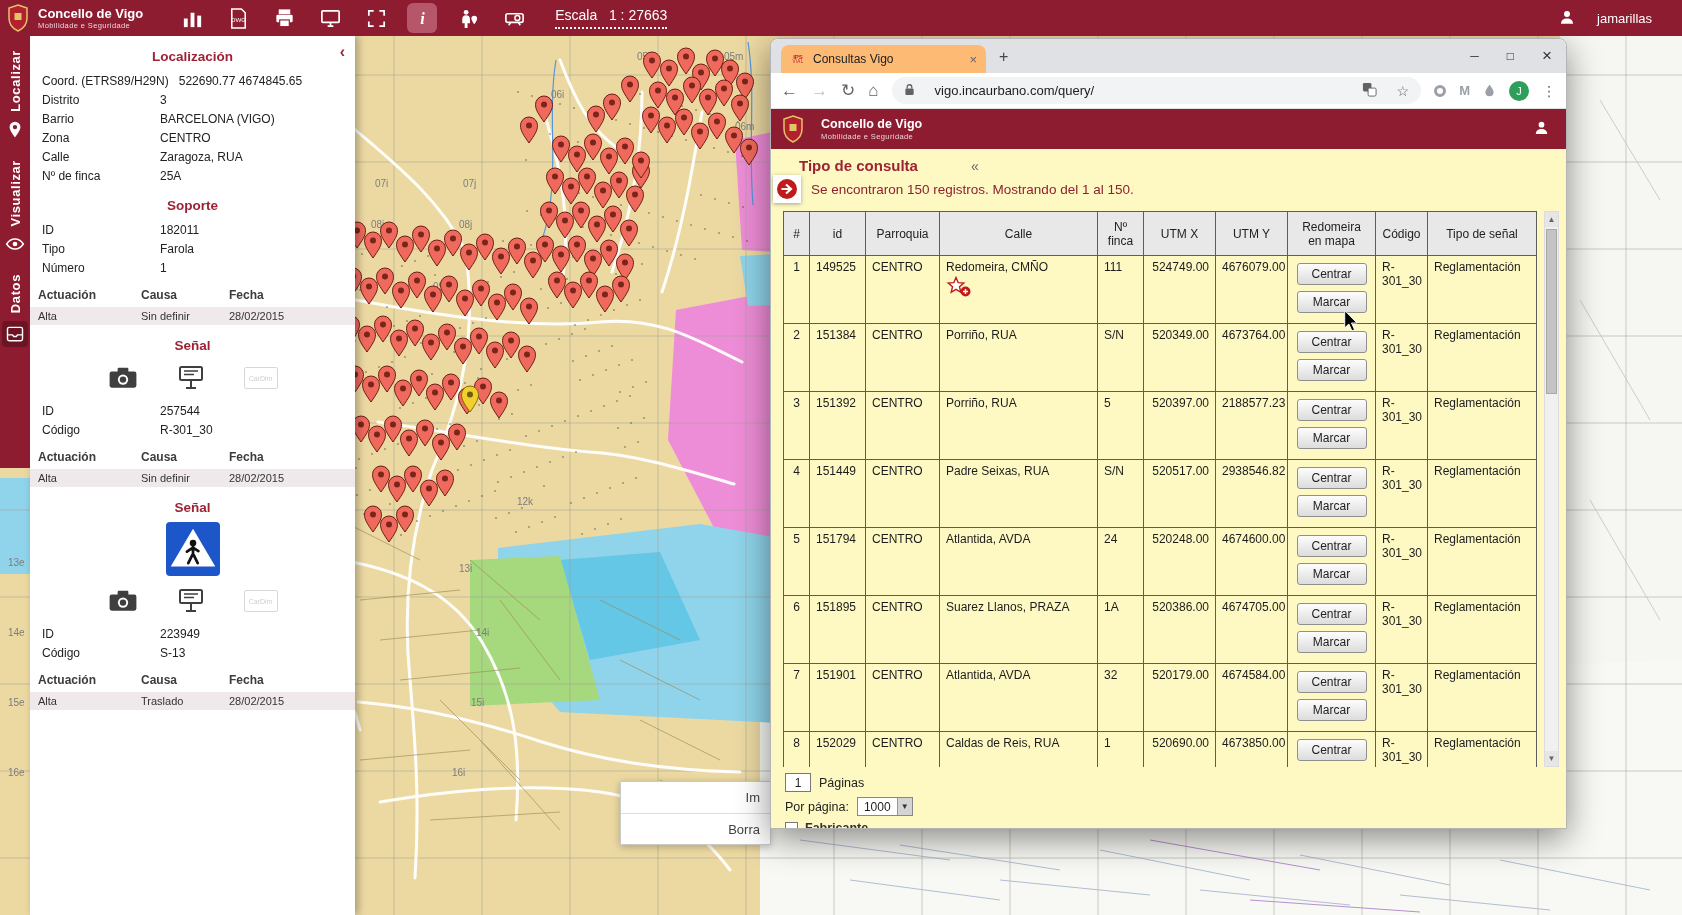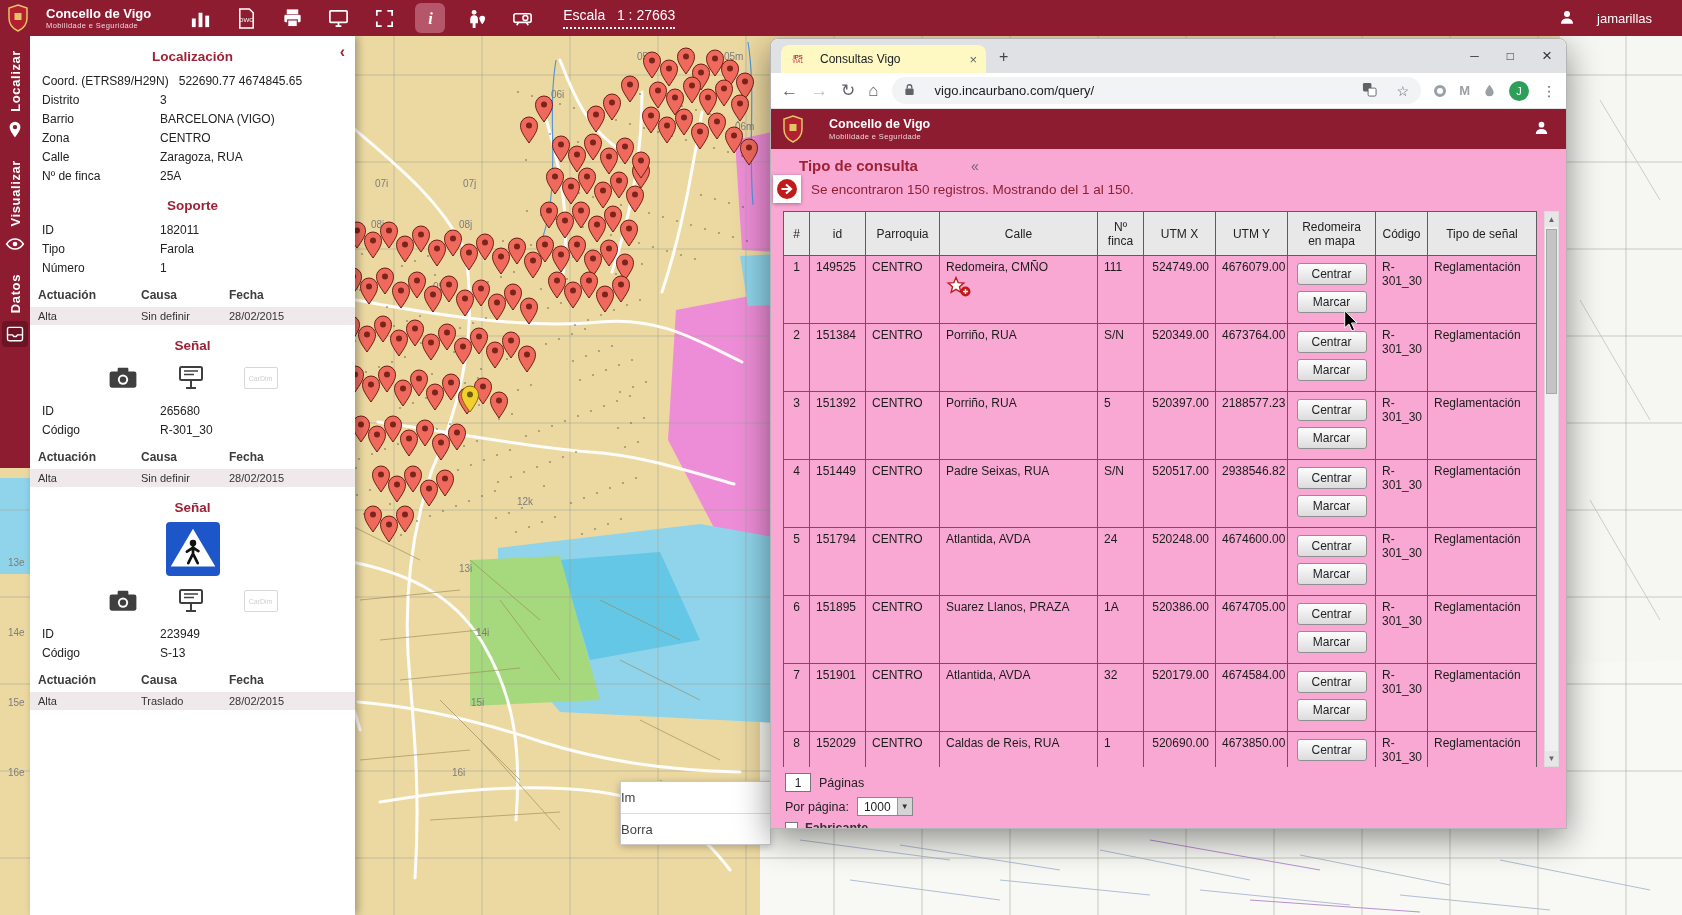--- a/index.html
+++ b/index.html
@@ -9,21 +9,21 @@
 
 
 #mapsvg{position:absolute;left:0;top:36px;z-index:1}
 #g-grid line{stroke:#a3a099;stroke-width:.7;opacity:.75}
 #g-labels text{fill:#7c7c7c;font-size:10px;font-family:"Liberation Sans",sans-serif}
 #g-speckles circle{fill:#2e2e2e;opacity:.4}
 
 
 .topbar{position:absolute;top:0;left:0;width:100%;height:36px;background:#8e1c30;display:flex;align-items:center;z-index:20;padding-left:6px}
 .logo svg{width:24px;height:28px;display:block}
-.brand{margin-left:16px;line-height:1}
+.brand{margin-left:8px;line-height:1}
 .brand .t{font-size:13px;font-weight:bold;color:#fff}
 .brand .s{font-size:7.5px;color:#f0d2d9;letter-spacing:.4px;margin-top:2px}
 .tools{display:flex;gap:16px;margin-left:34px;align-items:center}
 .tool{width:30px;height:30px;display:flex;align-items:center;justify-content:center;cursor:pointer}
 .tool svg{width:23px;height:23px;display:block}
 .tool.active{background:#b5566a;border-radius:6px}
 .scale{margin-left:26px;color:#fff;font-size:14px}
 .scale .dots{width:112px;border-bottom:2px dotted rgba(255,255,255,.95);margin-top:4px}
 .user{margin-left:auto;margin-right:30px;display:flex;align-items:center;gap:21px;color:#fff;font-size:13px;cursor:pointer}
 .user svg{width:18px;height:18px}
@@ -46,27 +46,27 @@
 .hist.data{background:#f0e9ec;color:#333;font-size:11px;margin-top:2px}
 .signwrap{display:flex;justify-content:center;margin:6px 0 2px}
 .sign30{width:54px;height:54px;border-radius:50%;border:7px solid #cf1f25;background:#fff;display:flex;align-items:center;justify-content:center;font-size:19px;font-weight:bold;color:#111}
 .signped svg{width:54px;height:54px;display:block}
 .icorow{display:flex;align-items:center;justify-content:center;gap:38px;margin:12px 0 10px}
 .pic svg{width:30px;height:26px;display:block}
 .cardim{width:34px;height:22px;border:1px solid #d8d8d8;color:#cfcfcf;font-size:7px;display:flex;align-items:center;justify-content:center;border-radius:2px}
 
 
 .dlg{position:absolute;left:620px;top:781px;width:151px;background:#fff;border:1px solid #c9c9c9;z-index:4;box-shadow:0 2px 8px rgba(0,0,0,.25)}
-.dlgrow{height:31px;line-height:31px;text-align:left;padding-right:10px;font-size:13px;color:#444;cursor:pointer}
+.dlgrow{height:31px;line-height:31px;text-align:right;padding-right:10px;font-size:13px;color:#444;cursor:pointer}
 .dlgrow + .dlgrow{border-top:1px solid #ddd}
 
 
 .bwin{position:absolute;left:770px;top:38px;width:797px;height:791px;z-index:10;box-shadow:0 10px 34px rgba(0,0,0,.45);border-radius:8px 8px 0 0;background:#fff;border:1px solid #b5b5b5;overflow:hidden}
 .titlebar{height:34px;background:#dfe1e5;border-radius:8px 8px 0 0;position:relative}
-.tab{position:absolute;left:10px;top:6px;width:205px;height:28px;background:#fef9c3;border-radius:8px 8px 0 0;display:flex;align-items:center;padding:0 9px;gap:14px;font-size:12px;color:#202124;cursor:pointer}
+.tab{position:absolute;left:10px;top:6px;width:205px;height:28px;background:#fdba74;border-radius:8px 8px 0 0;display:flex;align-items:center;padding:0 9px;gap:7px;font-size:12px;color:#202124;cursor:pointer}
 .favicon{width:16px;height:16px;display:flex;flex-direction:column;align-items:center;justify-content:center;line-height:1}
 .favicon .f1{font-size:6px;font-weight:bold;color:#c32032}
 .favicon .f2{font-size:4.5px;color:#c32032;letter-spacing:.3px}
 .tabtitle{white-space:nowrap;overflow:hidden}
 .tabclose{margin-left:auto;color:#5f6368;font-size:13px;cursor:pointer}
 .newtab{position:absolute;left:228px;top:9px;color:#444;font-size:16px;cursor:pointer}
 .winbtns{position:absolute;right:14px;top:0;height:34px;display:flex;gap:28px;align-items:center;color:#333}
 .winbtns span{cursor:pointer;font-size:12px}
 .winbtns .wclose{font-size:17px}
 .navbar{height:36px;background:#fff;display:flex;align-items:center;padding:0 10px;gap:13px;border-bottom:1px solid #e1e1e1}
@@ -77,21 +77,21 @@
 .addr .bm{color:#5f6368;font-size:14px;cursor:pointer}
 .ext{color:#9aa0a6;cursor:pointer;display:inline-flex;align-items:center;justify-content:center}
 .ext.ring{width:12px;height:12px;border:3px solid #9aa0a6;border-radius:50%}
 .ext.m{font-weight:bold;font-size:13px}
 .avatar{width:20px;height:20px;border-radius:50%;background:#2e9e5b;color:#fff;font-size:11px;display:flex;align-items:center;justify-content:center;cursor:pointer}
 .kebab{color:#5f6368;font-size:14px;cursor:pointer}
 .pheader{height:40px;background:#8e1c30;display:flex;align-items:center;padding:0 10px;gap:8px}
 .pheader .brand .t{font-size:12.5px}
 .pheader .picon{margin-left:auto;margin-right:6px}
 .pheader .picon svg{width:17px;height:17px}
-.pbody{position:relative;height:681px;overflow:hidden;font-size:12px;color:#1c1c1c;background:#f9a8d4}
+.pbody{position:relative;height:681px;overflow:hidden;font-size:12px;color:#1c1c1c;background:#fef9c3}
 .qhead{position:absolute;left:28px;top:8px;font-weight:bold;font-size:15px;color:#9d2235}
 .qcol{position:absolute;left:200px;top:9px;color:#666;font-size:14px;cursor:pointer}
 .ricon{position:absolute;left:2px;top:26px;width:28px;height:28px;background:#fff;box-shadow:0 1px 4px rgba(0,0,0,.35);display:flex;align-items:center;justify-content:center}
 .rmsg{position:absolute;left:40px;top:33px;color:#8e2030;font-size:13.5px}
 .tablewrap{position:absolute;left:12px;top:62px;width:755px;height:556px;overflow:hidden}
 table{border-collapse:collapse;table-layout:fixed;width:753px;font-size:12px;color:#1c1c1c;border:1px solid #444}
 th,td{border:1px solid #5d5d5d;padding:4px 6px;vertical-align:top;text-align:left;overflow:hidden}
 th{background:#e8e8e8;text-align:center;font-weight:400;height:44px;vertical-align:middle;color:#222}
 tr.drow{height:66px}
 td.c{text-align:center}
@@ -884,21 +884,21 @@
             <svg viewBox="0 0 28 26">
               <rect x="3" y="2" width="22" height="13" rx="1.5" fill="none" stroke="#3f3f3f" stroke-width="2"></rect>
               <path d="M7 6h14M7 9.5h10" stroke="#3f3f3f" stroke-width="1.6"></path>
               <path d="M14 15v8M9 23h10" stroke="#3f3f3f" stroke-width="2"></path>
             </svg>
           </span>
           <span class="cardim">CarDim</span>
         </div>
         <div class="kv">
           <span class="k">ID</span>
-          <span class="val">265680</span>
+          <span class="val">257544</span>
         </div>
         <div class="kv">
           <span class="k">Código</span>
           <span class="val">R-301_30</span>
         </div>
         <div class="hist head">
           <span>Actuación</span>
           <span>Causa</span>
           <span>Fecha</span>
         </div>

